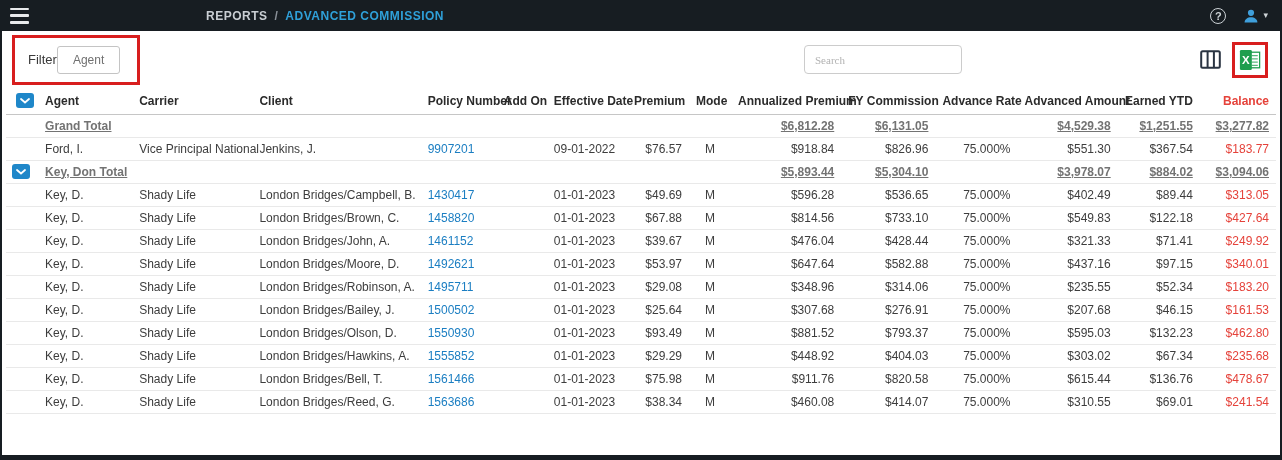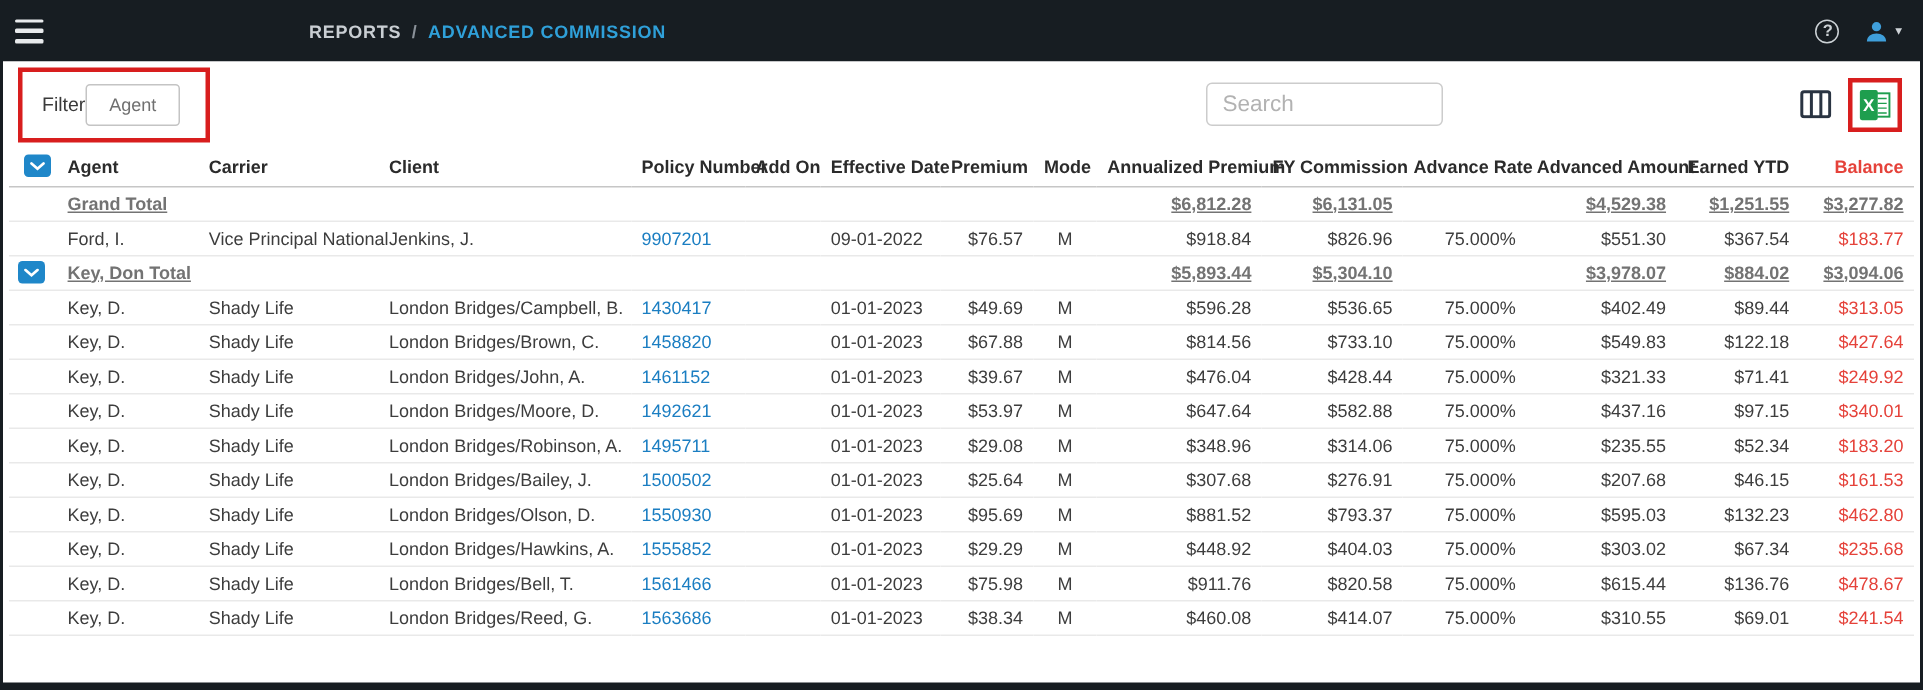--- a/index.html
+++ b/index.html
@@ -7,21 +7,21 @@
     --accent-blue:#1f87c9; --link-blue:#1b7ec2; --balance-red:#e5423a;
     --annotation-red:#d81e1e; --excel-green:#1e9e4e; --topbar-bg:#171d22;
   }
   body { font-family:"Liberation Sans", sans-serif; background:#9aa0a6; }
   .app{
     width:1282px; height:460px; background:#fff; display:flex; flex-direction:column;
     border-left:2px solid var(--topbar-bg); border-right:2px solid var(--topbar-bg);
     overflow:hidden; position:relative;
   }
   
-  .topbar{ height:41px; background:var(--topbar-bg); display:flex; align-items:center;
+  .topbar{ height:31px; background:var(--topbar-bg); display:flex; align-items:center;
            padding:0 12px 0 8px; flex:none; }
   .hamburger{ width:26px; height:18px; background:none; border:none; cursor:pointer;
               display:flex; flex-direction:column; justify-content:space-between; padding:1px 0; }
   .hamburger .bar{ width:19px; height:2.6px; background:#e8eaec; border-radius:1px; }
   .breadcrumb{ margin-left:170px; display:flex; gap:7px; font-size:12px; font-weight:bold;
                letter-spacing:.5px; align-items:center; }
   .crumb-section{ color:#c9ced3; }
   .crumb-sep{ color:#8a9199; }
   .crumb-page{ color:#2fa0d9; }
   .topbar-right{ margin-left:auto; display:flex; align-items:center; gap:17px; }
@@ -32,21 +32,21 @@
   .caret{ color:#cfd4d8; font-size:9px; line-height:1; }
   
   .toolbar{ height:57px; display:flex; align-items:center; padding:0 10px; flex:none; background:#fff; }
   .annotation-box{ border:3px solid var(--annotation-red); }
   .filter-annotation{ display:flex; align-items:center; padding:8px 17px 8px 13px; }
   .filter-label{ font-size:13px; color:#3a3a3a; }
   .filter-button{ background:#fff; border:1px solid #c4c4c4; border-radius:3px; padding:6px 15px;
                   font-size:12px; color:#707070; font-family:inherit; cursor:pointer; }
   .toolbar-right{ margin-left:auto; display:flex; align-items:center; }
   .search-input{ width:158px; height:29px; border:1px solid #ccc; border-radius:4px;
-                 padding:0 10px; font-size:15px; color:#444; font-family:Liberation Sans, sans-serif; outline:none; }
+                 padding:0 10px; font-size:11px; color:#444; font-family:Liberation Serif, serif; outline:none; }
   .search-input::placeholder{ color:#b2b2b2; }
   .icon-cluster{ display:flex; align-items:center; gap:9px; margin-left:236px; margin-right:2px; }
   .columns-button{ background:none; border:none; padding:2px; cursor:pointer; display:flex; }
   .excel-annotation{ padding:3px; display:flex; }
   .excel-button{ background:none; border:none; padding:1px; cursor:pointer; display:flex; }
   
   .grid-wrap{ flex:1; padding:0 4px; overflow:hidden; }
   table.grid{ width:100%; border-collapse:collapse; table-layout:fixed; font-size:12px; color:#3d3d3d; }
   th,td{ padding:0 7px; white-space:nowrap; overflow:visible; }
   thead th{ height:26px; font-weight:bold; color:#2b2b2b; border-bottom:1px solid #c6c6c6; }
@@ -321,21 +321,21 @@
             <td class="align-right col-balance">$161.53</td>
           </tr>
           <tr class="row-detail">
             <td class="expander-cell"></td>
             <td class="align-left col-agent">Key, D.</td>
             <td class="align-left col-carrier">Shady Life</td>
             <td class="align-left col-client">London Bridges/Olson, D.</td>
             <td class="align-left col-policy"><a href="#" class="policy-link">1550930</a></td>
             <td class="align-left col-addon"></td>
             <td class="align-left col-effective_date">01-01-2023</td>
-            <td class="align-right col-premium">$95.69</td>
+            <td class="align-right col-premium">$93.49</td>
             <td class="align-center col-mode">M</td>
             <td class="align-right col-annualized_premium">$881.52</td>
             <td class="align-right col-fy_commission">$793.37</td>
             <td class="align-right col-advance_rate">75.000%</td>
             <td class="align-right col-advanced_amount">$595.03</td>
             <td class="align-right col-earned_ytd">$132.23</td>
             <td class="align-right col-balance">$462.80</td>
           </tr>
           <tr class="row-detail">
             <td class="expander-cell"></td>

